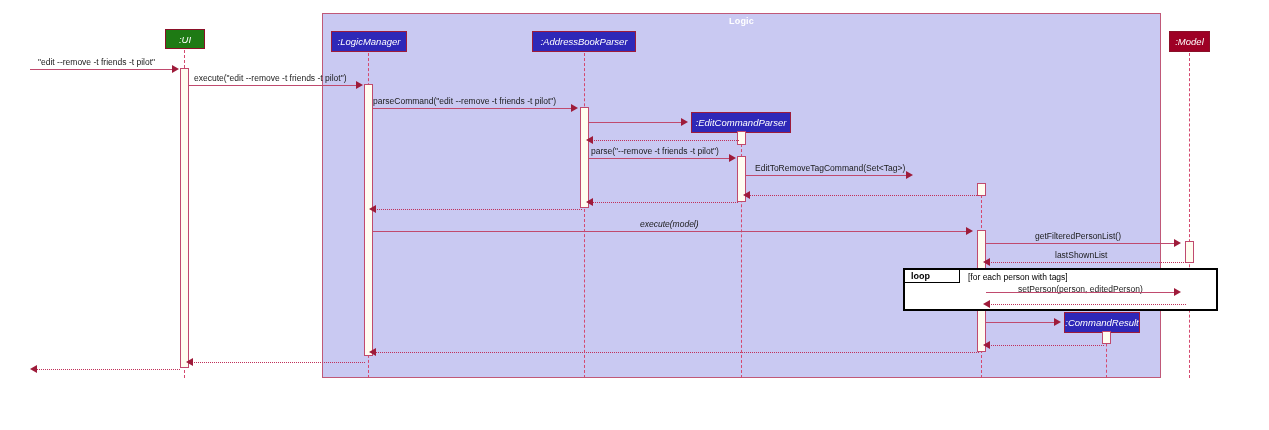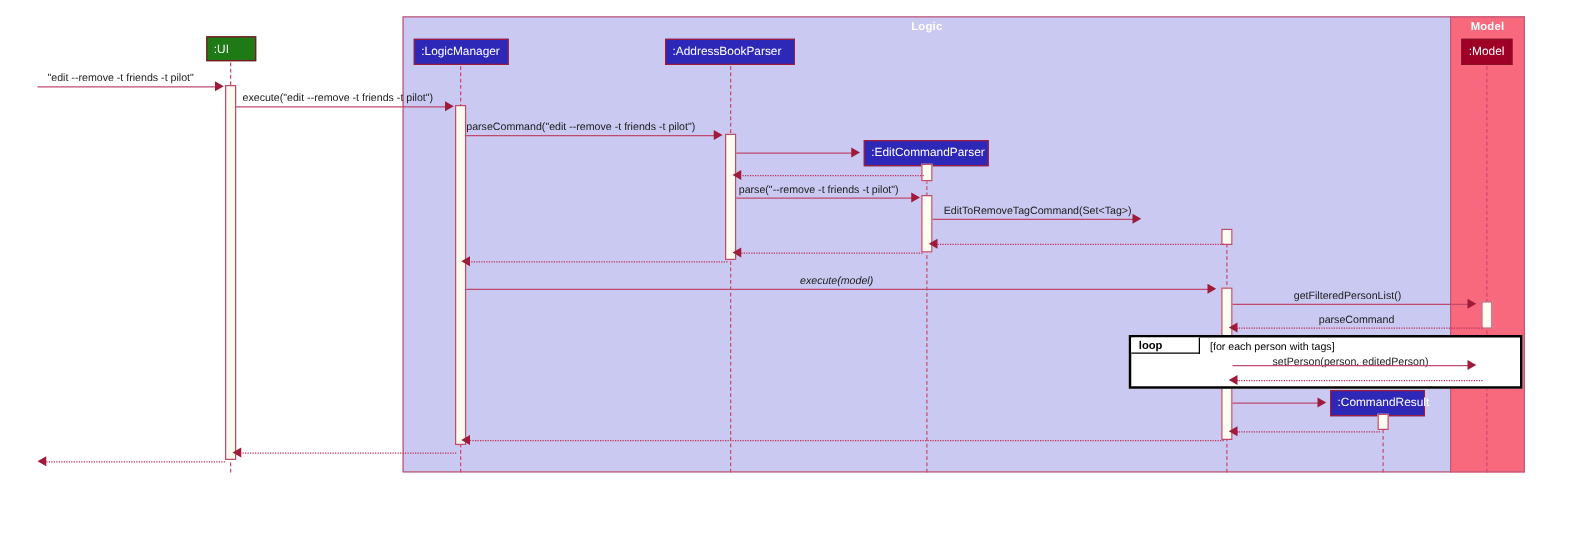--- a/index.html
+++ b/index.html
@@ -13,22 +13,22 @@
 
   .pkg-ui{background:#69E869;border:1px solid #C06080;}
   .pkg-logic{background:#C9C9F2;border:1px solid #C05878;}
   .pkg-model{background:#F9697E;border:1px solid #C05878;}
 
   
   .lifeline{position:absolute;width:0;border-left:1px dashed #D4486E;}
 
   
   .pbox{position:absolute;box-sizing:border-box;display:flex;align-items:center;
-        justify-content:flex-start;font-size:9.5px;color:#ffffff;white-space:nowrap;
-        border:1px solid #9E1B3A;padding:0 5px;}
+        justify-content:center;font-size:9.5px;color:#ffffff;white-space:nowrap;
+        border:1px solid #9E1B3A;padding:0 5px;font-style:italic;}
   .pbox-ui{background:#1E7A14;border-color:#8A1028;}
   .pbox-blue{background:#2E28B8;border-color:#9E1B3A;}
   .pbox-model{background:#9E0025;border-color:#8A1028;}
 
   
   .act{position:absolute;box-sizing:border-box;background:#FFFDF0;border:1px solid #C04A6E;}
 
   
   .msg{position:absolute;height:0;border-top:1px solid #C04A6E;}
   .msg-dash{position:absolute;height:0;border-top:1px dotted #C0305A;}
@@ -49,23 +49,20 @@
 </head>
 <body>
 
 <div id="canvas">
 
 
   <div class="pkg pkg-logic" style="left:322px;top:13px;width:839px;height:365px;">
     <div class="pkg-label">Logic</div>
   </div>
 
-  <div class="pkg pkg-model" style="left:1160px;top:13px;width:60px;height:365px;">
-    <div class="pkg-label">Model</div>
-  </div>
 
   <div class="lifeline" style="left:184px;top:50px;height:328px;"></div>
   <div class="lifeline" style="left:368px;top:53px;height:325px;"></div>
   <div class="lifeline" style="left:584px;top:53px;height:325px;"></div>
   <div class="lifeline" style="left:741px;top:134px;height:244px;"></div>
   <div class="lifeline" style="left:981px;top:185px;height:193px;"></div>
   <div class="lifeline" style="left:1189px;top:53px;height:325px;"></div>
   <div class="lifeline" style="left:1106px;top:333px;height:45px;"></div>
 
   <div class="pbox pbox-ui" style="left:165px;top:29px;width:40px;height:20px;">
@@ -140,21 +137,21 @@
   <div class="arrowL" style="left:369px;top:205px;"></div>
 
   <div class="mlabel" style="left:640px;top:219px;font-style:italic;">execute(model)</div>
   <div class="msg" style="left:373px;top:231px;width:595px;"></div>
   <div class="arrowR" style="left:966px;top:227px;"></div>
 
   <div class="mlabel" style="left:1035px;top:231px;">getFilteredPersonList()</div>
   <div class="msg" style="left:986px;top:243px;width:190px;"></div>
   <div class="arrowR" style="left:1174px;top:239px;"></div>
 
-  <div class="mlabel" style="left:1055px;top:250px;">parseCommand</div>
+  <div class="mlabel" style="left:1055px;top:250px;">lastShownList</div>
   <div class="msg-dash" style="left:988px;top:262px;width:198px;"></div>
   <div class="arrowL" style="left:983px;top:258px;"></div>
 
   <div class="frag" style="left:903px;top:268px;width:315px;height:43px;"></div>
   <div class="frag-tab" style="left:905px;top:270px;width:55px;height:13px;
               border-bottom-right-radius:0;"></div>
   <div class="frag-tab-label" style="left:911px;top:271px;">loop</div>
   <div class="frag-guard" style="left:968px;top:272px;">[for each person with tags]</div>
 
   <div class="mlabel" style="left:1018px;top:284px;">setPerson(person, editedPerson)</div>

